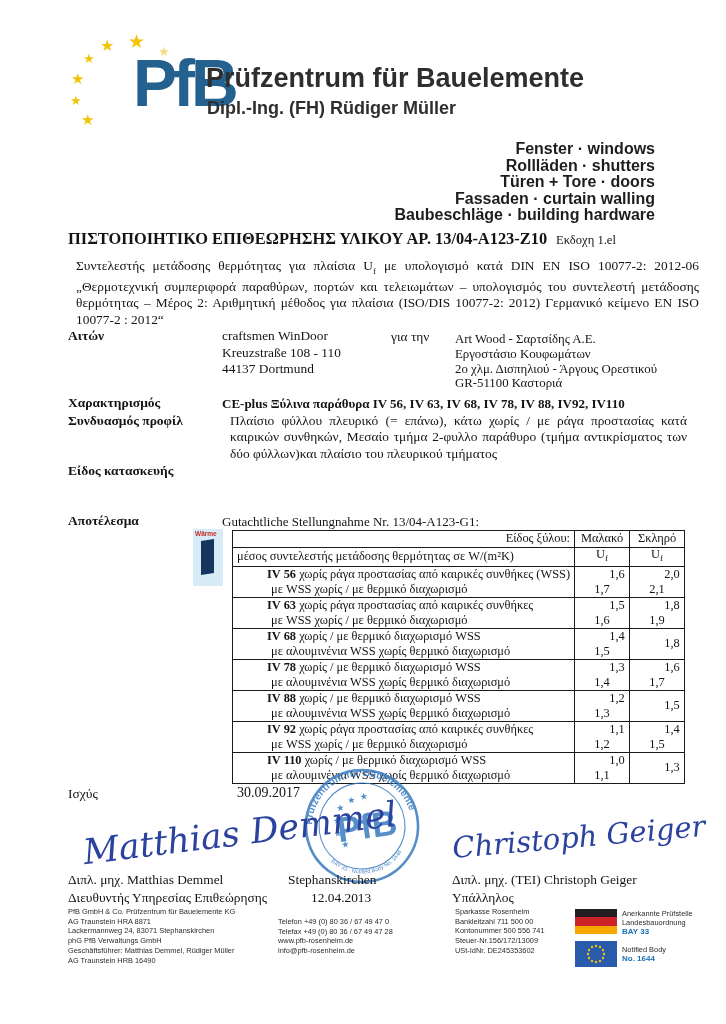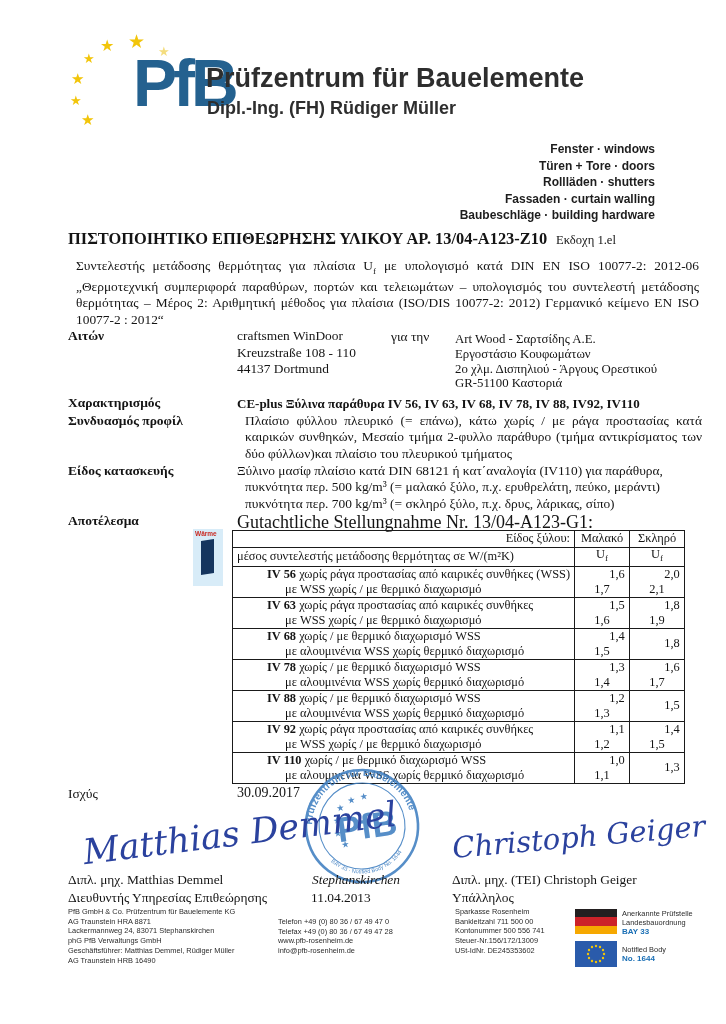--- a/index.html
+++ b/index.html
@@ -9,33 +9,33 @@
   
   .star{position:absolute;color:#f2c50a;line-height:1;}
   .star.faded{color:#f4dd7e;}
   .pfb{position:absolute;left:133px;top:50px;font-family:"Liberation Sans",sans-serif;
        font-weight:800;font-size:66px;letter-spacing:-4px;color:#24618f;line-height:1;}
   .org-name{position:absolute;left:206px;top:63px;font-family:"Liberation Sans",sans-serif;
        font-weight:700;font-size:27px;color:#2e2e2e;}
   .org-sub{position:absolute;left:207px;top:98px;font-family:"Liberation Sans",sans-serif;
        font-weight:600;font-size:18px;color:#2e2e2e;}
   .services{position:absolute;right:71px;top:141px;text-align:right;
-       font-family:"Liberation Sans",sans-serif;font-size:12px;font-weight:600;
+       font-family:"Liberation Sans",sans-serif;font-size:16px;font-weight:600;
        color:#1d1d1d;line-height:16.6px;}
 
   
   .doc-title{position:absolute;left:68px;top:229px;font-size:16.4px;font-weight:bold;white-space:nowrap;}
   .doc-title .version{font-weight:normal;font-size:12.6px;margin-left:9px;}
   .intro{position:absolute;left:68px;top:250px;width:623px;font-size:13.4px;
        line-height:16.4px;text-align:justify;}
 
   
   .lbl{position:absolute;left:68px;font-size:13.5px;font-weight:bold;}
   .lbl.normal{font-weight:normal;}
-  .val{position:absolute;left:237px;font-size:13.4px;line-height:16.3px;}
+  .val{position:absolute;left:222px;font-size:13.4px;line-height:16.3px;}
   .addr1{line-height:16.5px;}
   .addr2{position:absolute;left:455px;font-size:12.8px;line-height:14.8px;}
   .conn{position:absolute;left:391px;font-size:13.4px;}
   .bold{font-weight:bold;}
 
   
   .prod-icon{position:absolute;left:193px;top:529px;width:30px;height:57px;background:#d8ecf8;}
   .prod-icon .brand{position:absolute;left:2px;top:1px;font-family:"Liberation Sans",sans-serif;
        font-size:6.5px;font-weight:bold;color:#c92a22;}
   .prod-icon .door{position:absolute;left:8px;top:11px;width:13px;height:34px;background:#15355e;
@@ -45,21 +45,21 @@
   .utable{position:absolute;left:232px;top:530px;border-collapse:collapse;
        border:1.6px solid #1a1a1a;font-size:12.4px;table-layout:fixed;}
   .utable td{border-left:1.2px solid #1a1a1a;padding:0 4px;height:15px;
        line-height:13.8px;vertical-align:middle;overflow:hidden;white-space:nowrap;}
   .utable thead td{border-bottom:1.2px solid #1a1a1a;}
   .utable tr.h1 td{height:16px;}
   .utable tr.h2 td{height:17px;}
   .utable tr.gs td{border-top:1.2px solid #1a1a1a;padding-left:34px;}
   .utable td.cv{text-align:center;}
   .utable td.right{text-align:right;}
-  .utable td.l2{padding-left:52px;}
+  .utable td.l2{padding-left:38px;}
   .utable sub{font-size:9px;}
 
   
   .validity-date{position:absolute;left:237px;top:785px;font-size:14px;}
   .stamp{position:absolute;left:287px;top:751px;opacity:.88;}
   .script{position:absolute;font-family:"DejaVu Serif",serif;font-style:italic;
        color:#2b429e;white-space:nowrap;}
   .script.s-left{left:82px;top:813px;font-size:35px;transform:rotate(-7deg);}
   .script.s-right{left:452px;top:820px;font-size:29px;transform:rotate(-5deg);}
   .sig-txt{position:absolute;font-size:13.4px;line-height:17.5px;}
@@ -89,22 +89,22 @@
     <span class="star" style="left:71px;top:72px;font-size:15px;">★</span>
     <span class="star" style="left:70px;top:94px;font-size:13px;">★</span>
     <span class="star" style="left:81px;top:113px;font-size:15px;">★</span>
     <div class="pfb">PfB</div>
     <div class="org-name">Prüfzentrum für Bauelemente</div>
     <div class="org-sub">Dipl.-Ing. (FH) Rüdiger Müller</div>
   </div>
 
   <div class="services">
     <div>Fenster · windows</div>
+    <div>Rollläden · shutters</div>
     <div>Türen + Tore · doors</div>
-    <div>Rollläden · shutters</div>
     <div>Fassaden · curtain walling</div>
     <div>Baubeschläge · building hardware</div>
   </div>
 
   <div class="doc-title">
     <span>ΠΙΣΤΟΠΟΙΗΤΙΚΟ ΕΠΙΘΕΩΡΗΣΗΣ ΥΛΙΚΟΥ ΑΡ. 13/04-A123-Z10</span><span class="version">Εκδοχη 1.el</span>
   </div>
   <p class="intro" style="margin:8px;">
     <span>Συντελεστής μετάδοσης θερμότητας για πλαίσια U</span><sub style="font-size:9px;">f</sub><span> με υπολογισμό κατά DIN EN ISO 10077-2: 2012-06 „Θερμοτεχνική συμπεριφορά παραθύρων, πορτών και τελειωμάτων – υπολογισμός του συντελεστή μετάδοσης θερμότητας – Μέρος 2: Αριθμητική μέθοδος για πλαίσια (ISO/DIS 10077-2: 2012) Γερμανικό κείμενο EN ISO 10077-2 : 2012“</span>
   </p>
@@ -123,28 +123,23 @@
     <div>GR-51100 Καστοριά</div>
   </div>
 
   <div class="lbl" style="top:395px;">Χαρακτηρισμός</div>
   <div class="val bold" style="top:396px;white-space:nowrap;font-size:13px;">CE-plus Ξύλινα παράθυρα IV 56, IV 63, IV 68, IV 78, IV 88, IV92, IV110</div>
 
   <div class="lbl" style="top:413px;">Συνδυασμός προφίλ</div>
   <div class="val" style="top:413px;width:457px;text-align:justify;margin-left:8px;">Πλαίσιο φύλλου πλευρικό (= επάνω), κάτω χωρίς / με ράγα προστασίας κατά καιρικών συνθηκών,  Μεσαίο τμήμα 2-φυλλο παράθυρο (τμήμα αντικρίσματος των δύο φύλλων)και πλαίσιο του πλευρικού τμήματος</div>
 
   <div class="lbl" style="top:463px;">Είδος κατασκευής</div>
-  <div class="val" style="top:463px;width:460px;">
-    <div>Ξύλινο μασίφ πλαίσιο κατά DIN 68121 ή κατ΄αναλογία (IV110) για παράθυρα,</div>
-    <div style="padding-left:8px;">πυκνότητα περ. 500 kg/m³ (= μαλακό ξύλο, π.χ. ερυθρελάτη, πεύκο, μεράντι)</div>
-    <div style="padding-left:8px;">πυκνότητα περ. 700 kg/m³ (= σκληρό ξύλο, π.χ. δρυς, λάρικας, σίπο)</div>
-  </div>
 
   <div class="lbl" style="top:513px;">Αποτέλεσμα</div>
-  <div class="val" style="top:514px;font-size:18px;">Gutachtliche Stellungnahme Nr. 13/04-A123-G1:</div>
+  <div class="val" style="top:514px;font-size:13px;">Gutachtliche Stellungnahme Nr. 13/04-A123-G1:</div>
 
   <div class="prod-icon">
     <span class="brand">Wärme</span>
     <span class="door"></span>
   </div>
 
   <table class="utable">
     <colgroup>
         <col style="width:315px">
         <col style="width:55px">
@@ -266,22 +261,22 @@
           <text x="52" y="94">★</text>
       </g>
     </g>
   </svg>
 
   <div class="script s-left">Matthias Demmel</div>
   <div class="sig-txt" style="left:68px;top:871px;">
     <div>Διπλ. μηχ. Matthias Demmel</div>
     <div>Διευθυντής Υπηρεσίας Επιθεώρησης</div>
   </div>
-  <div class="sig-txt" style="left:312px;top:871px;font-style:italic;">Stephanskirchen</div>
-  <div class="sig-txt" style="left:311px;top:889px;">11.04.2013</div>
+  <div class="sig-txt" style="left:288px;top:871px;">Stephanskirchen</div>
+  <div class="sig-txt" style="left:311px;top:889px;">12.04.2013</div>
   <div class="script s-right">Christoph Geiger</div>
   <div class="sig-txt" style="left:452px;top:871px;">
     <div>Διπλ. μηχ. (TEI) Christoph Geiger</div>
     <div>Υπάλληλος</div>
   </div>
 
   <div class="foot" style="left:68px;top:907px;width:185px;">
     <div>PfB GmbH &amp; Co. Prüfzentrum für Bauelemente KG</div>
     <div>AG Traunstein HRA 8871</div>
     <div>Lackermannweg 24, 83071 Stephanskirchen</div>

